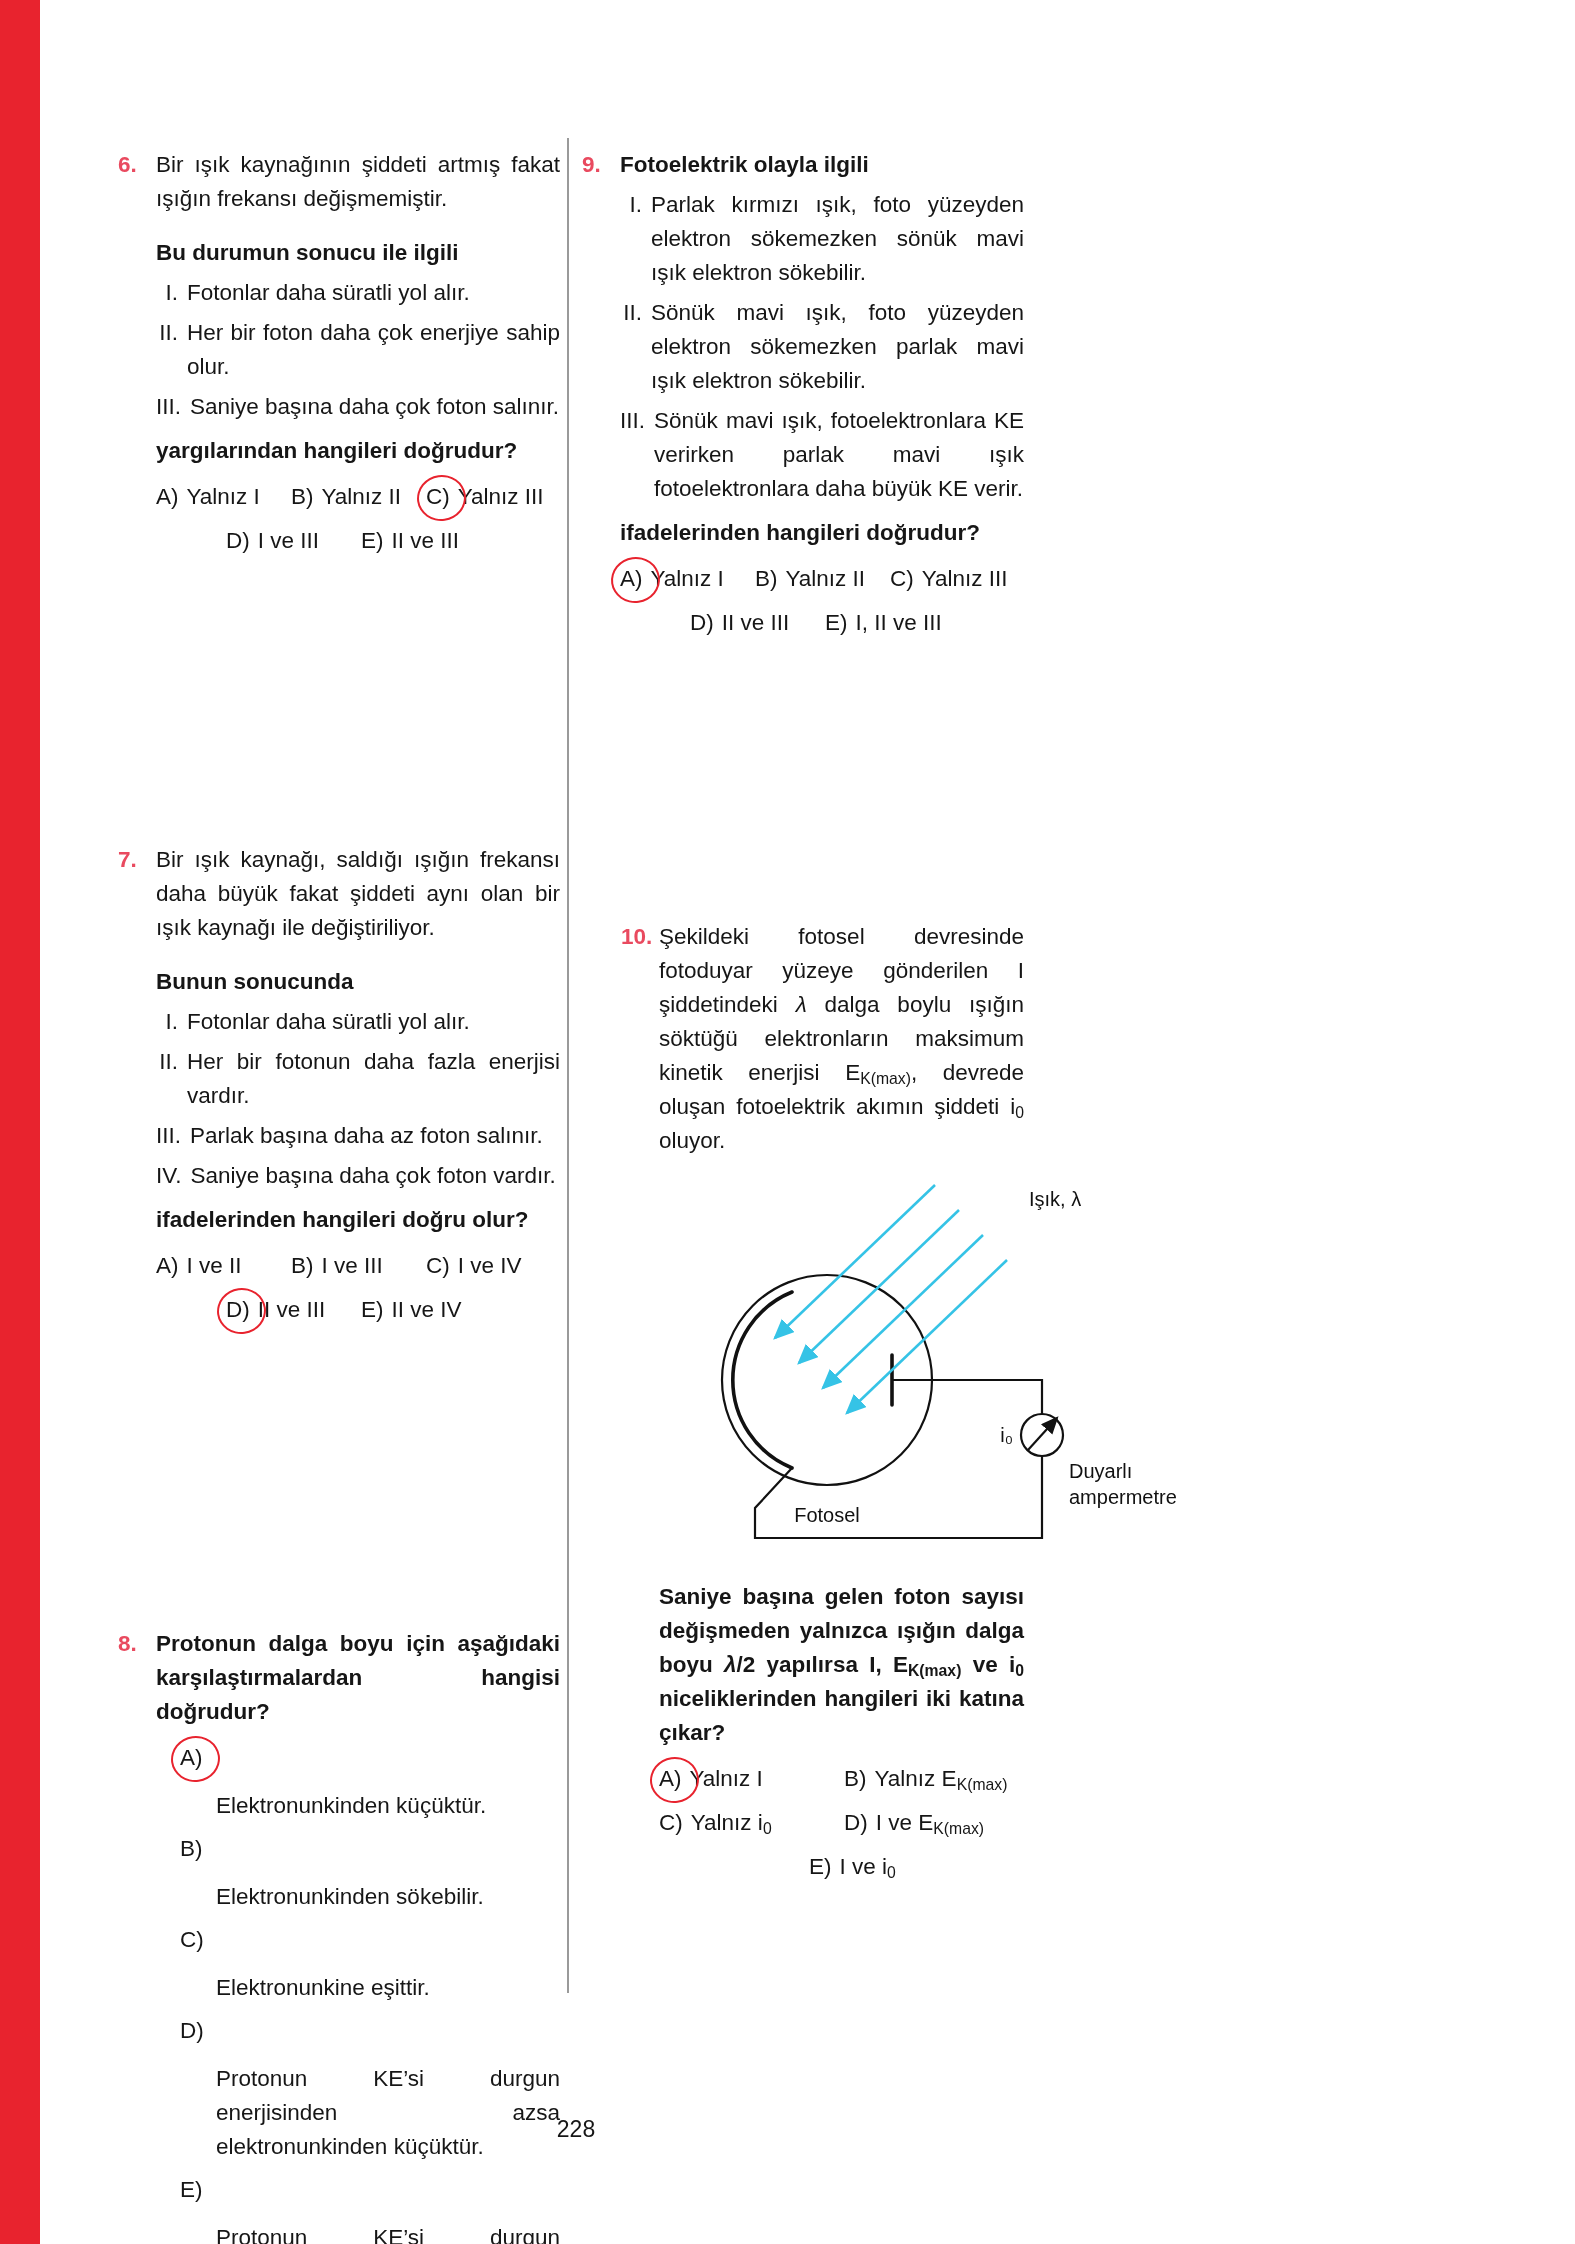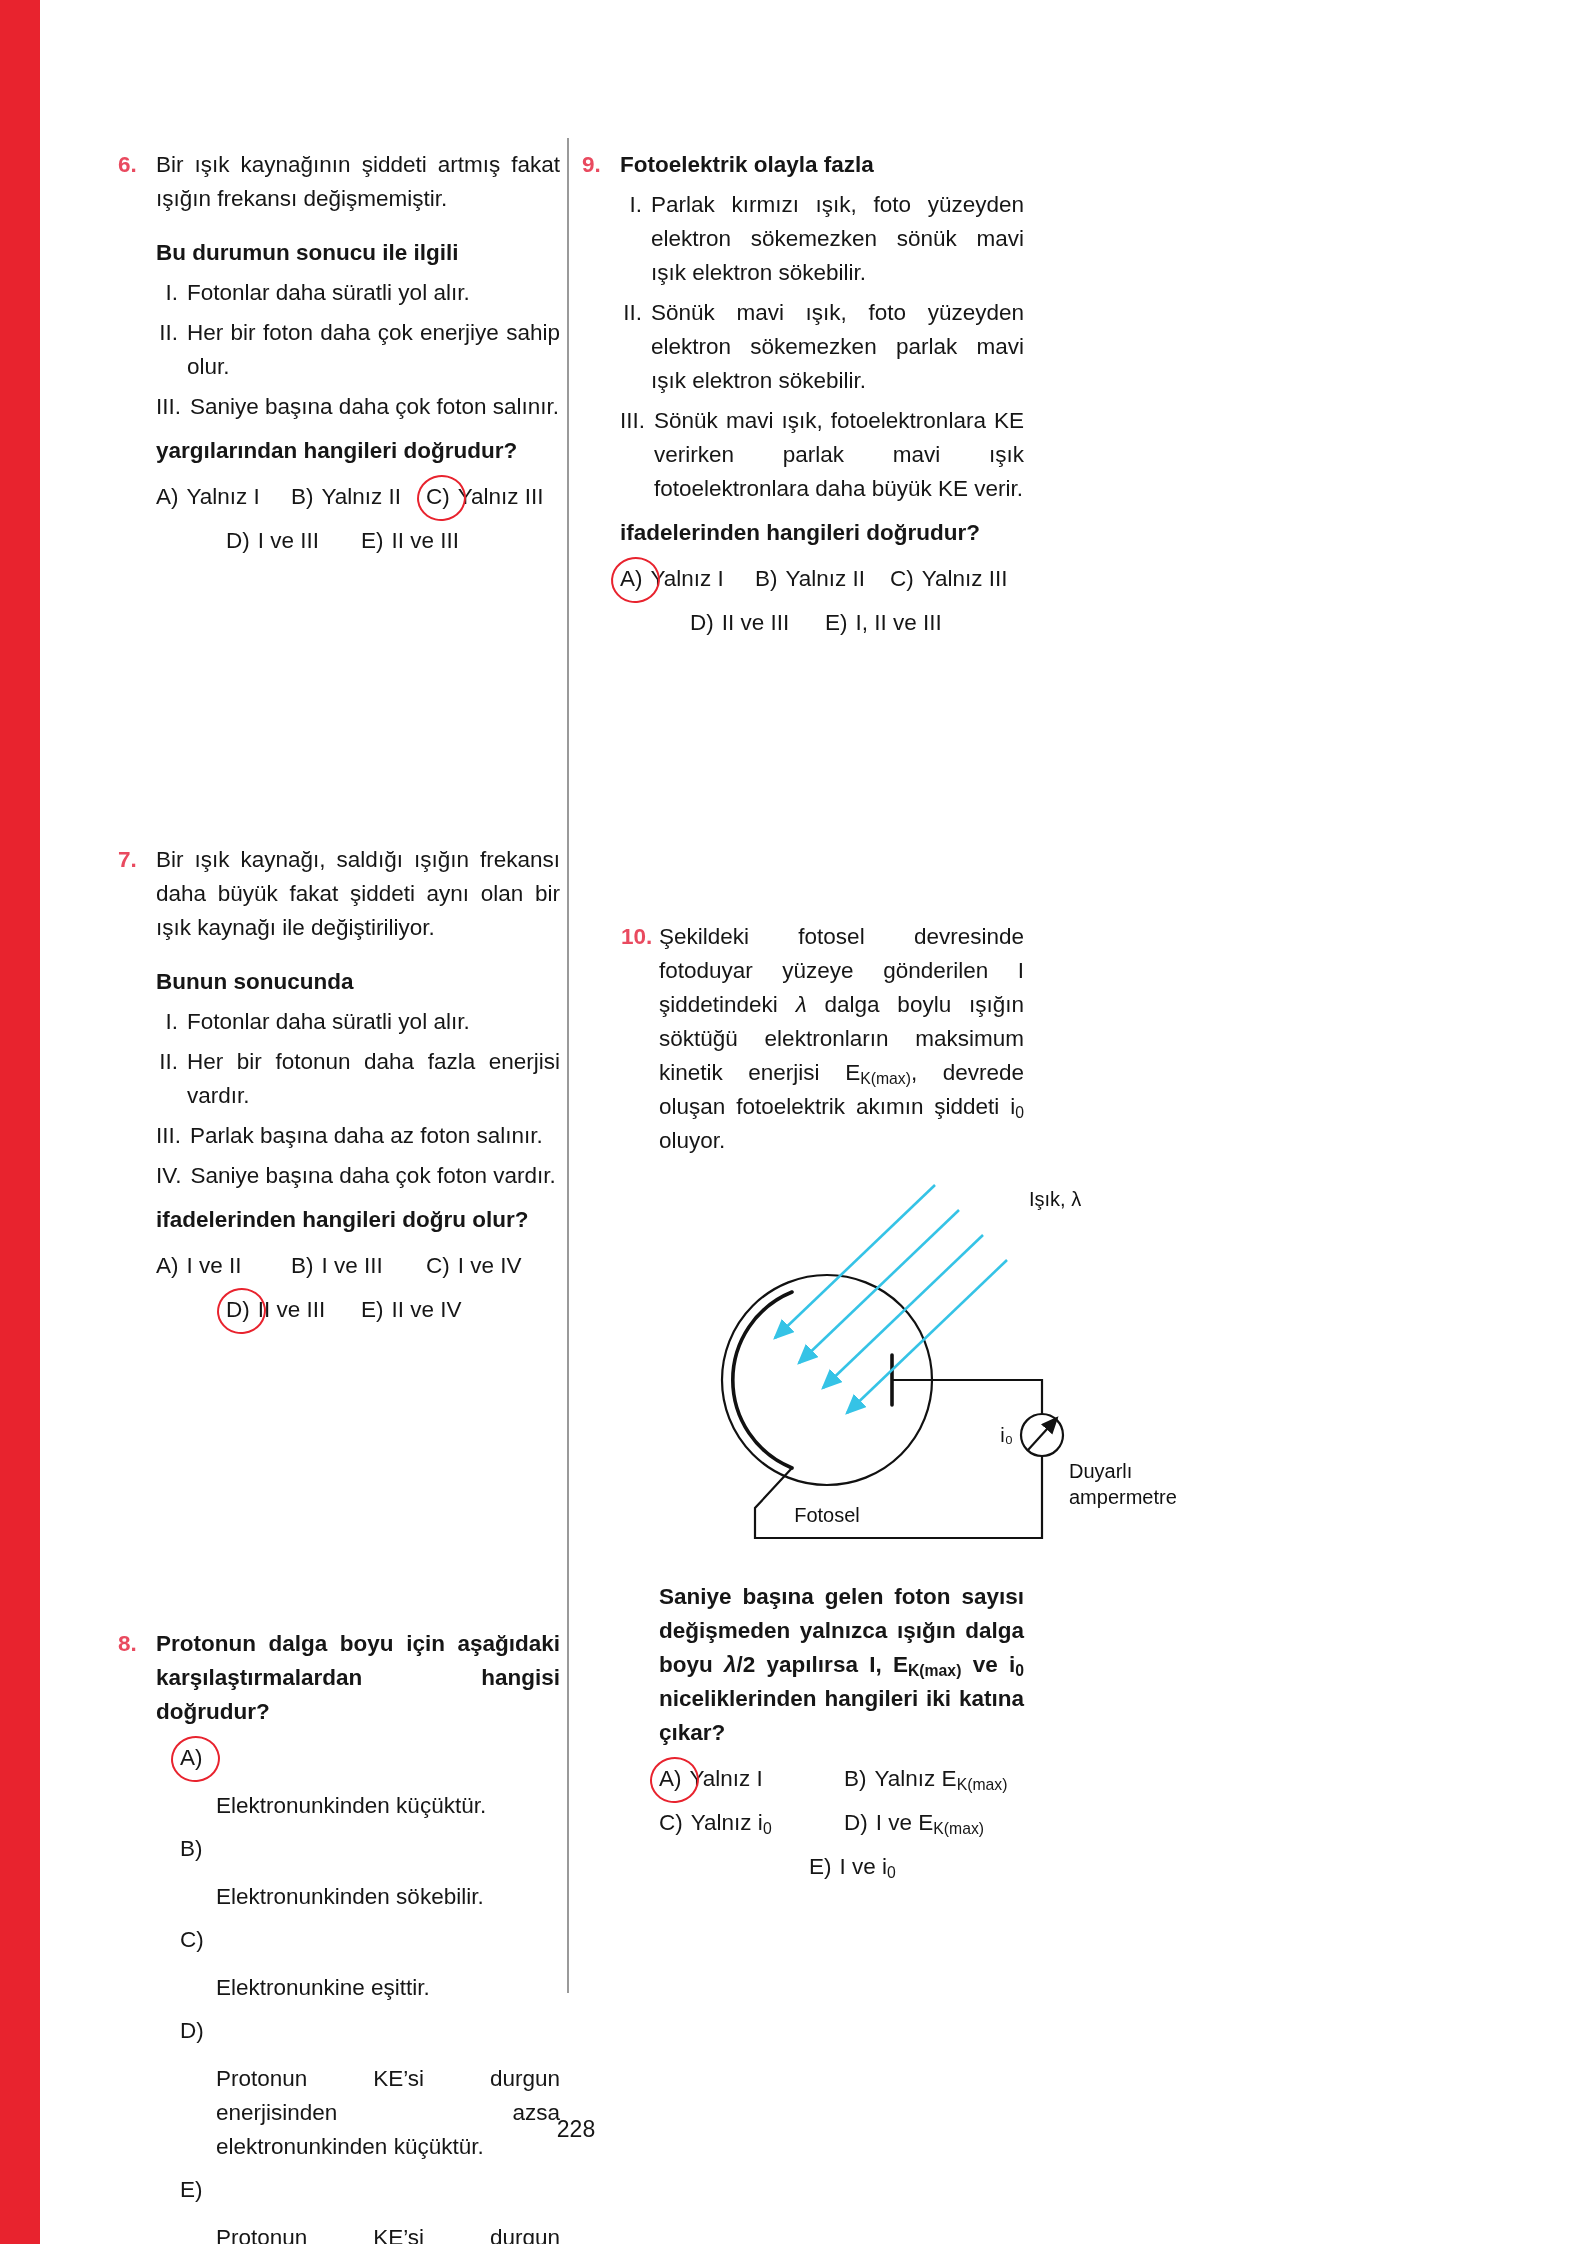--- a/index.html
+++ b/index.html
@@ -198,21 +198,21 @@
       </div>
     </section>
 
   </div>
 
   <div class="col col-right">
 
     <section class="q q9">
       <div class="qnum">9.</div>
       <div class="qbody">
-        <p class="lead">Fotoelektrik olayla fazla</p>
+        <p class="lead">Fotoelektrik olayla ilgili</p>
         <div class="items">
           <div class="item">
             <span class="item-num">I.</span>
             <span class="item-text">Parlak kırmızı ışık, foto yüzeyden elektron sökemezken sönük mavi ışık elektron sökebilir.</span>
           </div>
           <div class="item">
             <span class="item-num">II.</span>
             <span class="item-text">Sönük mavi ışık, foto yüzeyden elektron sökemezken parlak mavi ışık elektron sökebilir.</span>
           </div>
           <div class="item">

